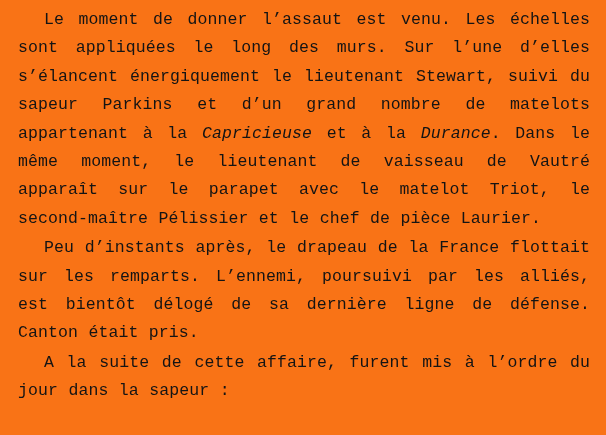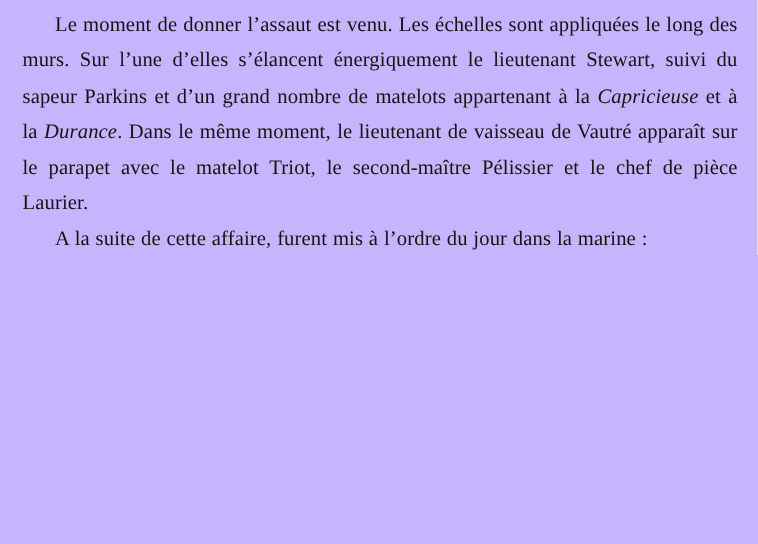--- a/index.html
+++ b/index.html
@@ -4,23 +4,23 @@
 <style>
   html, body {
     margin: 0;
     padding: 0;
     background: #ffffff;
   }
   #page {
     position: relative;
     width: 606px;
     height: 435px;
-    background: #c4b5fd;
+    background: #f97316;
     overflow: hidden;
-    font-family: Liberation Serif, serif;
+    font-family: Liberation Mono, monospace;
     color: #1b1b1b;
   }
   .text-column {
     position: absolute;
     left: 18px;
     top: 6px;
     width: 572px;
   }
   p.para {
     margin: 0 0 0 0;
@@ -43,20 +43,23 @@
 </head>
 <body>
 
 <div id="page">
   <div class="text-column">
 
     <p class="para">
       <span>Le moment de donner l’assaut est venu. Les échelles sont appliquées le long des murs. Sur l’une d’elles s’élancent énergiquement le lieutenant Stewart, suivi du sapeur Parkins et d’un grand nombre de matelots appartenant à la </span><span class="it">Capricieuse</span><span> et à la </span><span class="it">Durance</span><span>. Dans le même moment, le lieutenant de vaisseau de Vautré apparaît sur le parapet avec le matelot Triot, le second-maître Pélissier et le chef de pièce Laurier.</span>
     </p>
 
+    <p class="para">
+      <span>Peu d’instants après, le drapeau de la France flottait sur les remparts. L’ennemi, poursuivi par les alliés, est bientôt délogé de sa dernière ligne de défense. Canton était pris.</span>
+    </p>
 
     <p class="para">
-      <span>A la suite de cette affaire, furent mis à l’ordre du jour dans la marine :</span>
+      <span>A la suite de cette affaire, furent mis à l’ordre du jour dans la sapeur :</span>
     </p>
 
 
   </div>
 </div>
 
 </body></html>

